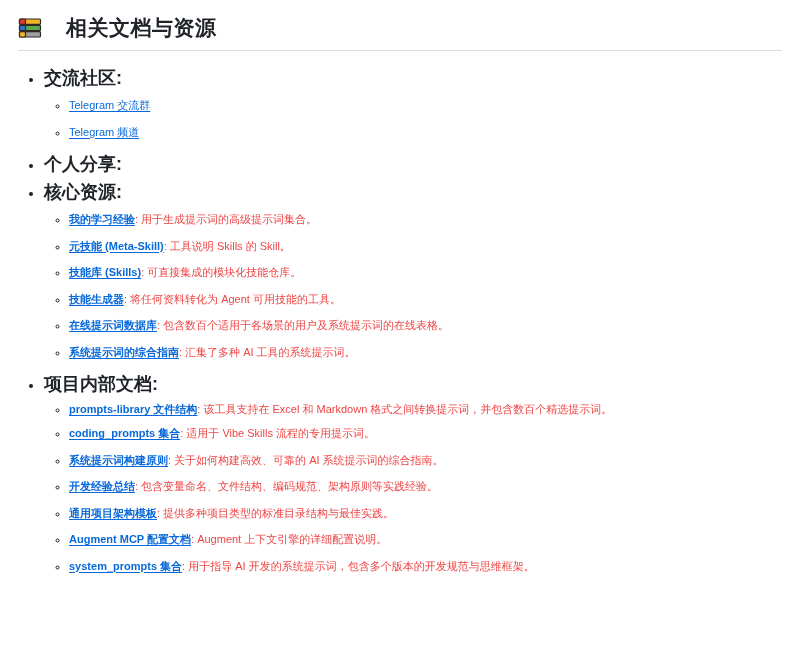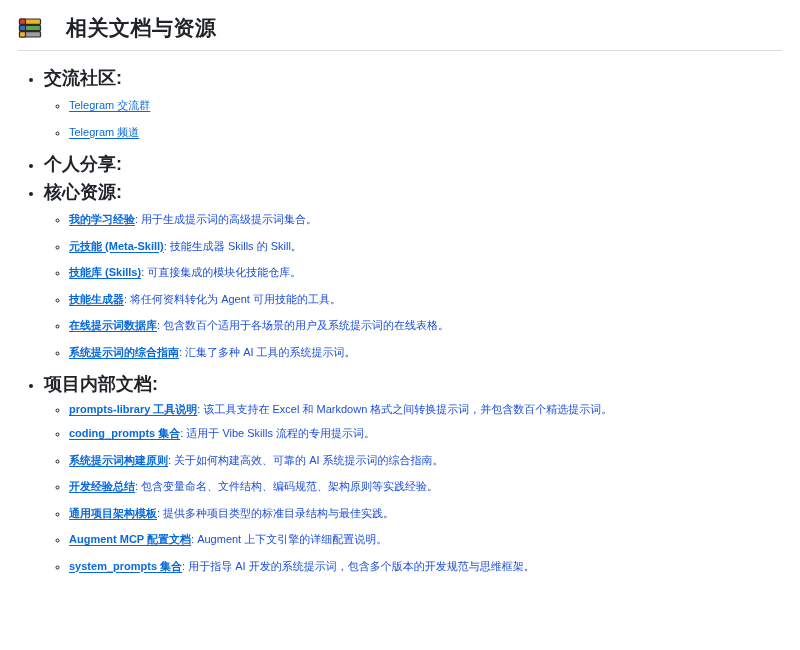--- a/index.html
+++ b/index.html
@@ -71,21 +71,21 @@
   }
   a.link {
     color: #0969da;
     text-decoration: underline;
     text-underline-offset: 2px;
   }
   a.link.bold {
     font-weight: bold;
   }
   .desc {
-    color: #1d4ed8;
+    color: #ef4444;
   }
 </style>
 </head>
 <body>
 
 <div class="page">
 
   <div class="heading-row">
     <span class="heading-icon">
       <svg width="24" height="24" viewBox="0 0 24 24">
@@ -118,42 +118,42 @@
       <span class="group-label">个人分享:</span>
     </li>
 
     <li>
       <span class="group-label">核心资源:</span>
       <ul class="level2">
         <li>
           <a class="link bold" href="#">我的学习经验</a><span class="desc">: 用于生成提示词的高级提示词集合。</span>
         </li>
         <li>
-          <a class="link bold" href="#">元技能 (Meta-Skill)</a><span class="desc">: 技能生成器 Skills 的 Skill。</span>
+          <a class="link bold" href="#">元技能 (Meta-Skill)</a><span class="desc">: 工具说明 Skills 的 Skill。</span>
         </li>
         <li>
           <a class="link bold" href="#">技能库 (Skills)</a><span class="desc">: 可直接集成的模块化技能仓库。</span>
         </li>
         <li>
           <a class="link bold" href="#">技能生成器</a><span class="desc">: 将任何资料转化为 Agent 可用技能的工具。</span>
         </li>
         <li>
           <a class="link bold" href="#">在线提示词数据库</a><span class="desc">: 包含数百个适用于各场景的用户及系统提示词的在线表格。</span>
         </li>
         <li>
           <a class="link bold" href="#">系统提示词的综合指南</a><span class="desc">: 汇集了多种 AI 工具的系统提示词。</span>
         </li>
       </ul>
     </li>
 
     <li>
       <span class="group-label">项目内部文档:</span>
       <ul class="level2">
         <li class="wrap">
-          <a class="link bold" href="#">prompts-library 工具说明</a><span class="desc">: 该工具支持在 Excel 和 Markdown 格式之间转换提示词，并包含数百个精选提示词。</span>
+          <a class="link bold" href="#">prompts-library 文件结构</a><span class="desc">: 该工具支持在 Excel 和 Markdown 格式之间转换提示词，并包含数百个精选提示词。</span>
         </li>
         <li>
           <a class="link bold" href="#">coding_prompts 集合</a><span class="desc">: 适用于 Vibe Skills 流程的专用提示词。</span>
         </li>
         <li>
           <a class="link bold" href="#">系统提示词构建原则</a><span class="desc">: 关于如何构建高效、可靠的 AI 系统提示词的综合指南。</span>
         </li>
         <li>
           <a class="link bold" href="#">开发经验总结</a><span class="desc">: 包含变量命名、文件结构、编码规范、架构原则等实践经验。</span>
         </li>

